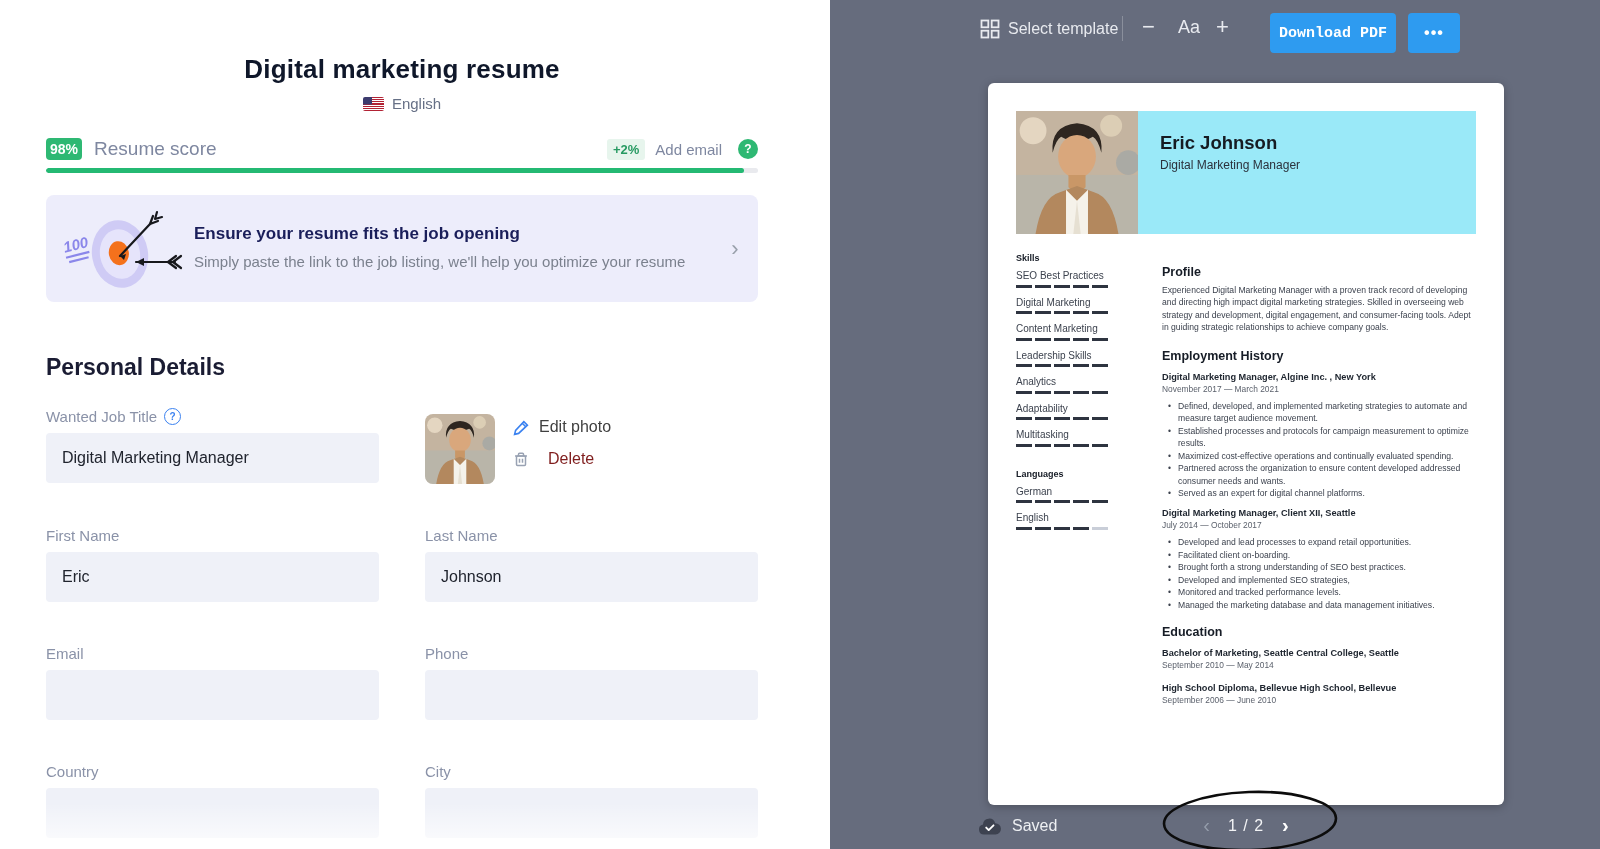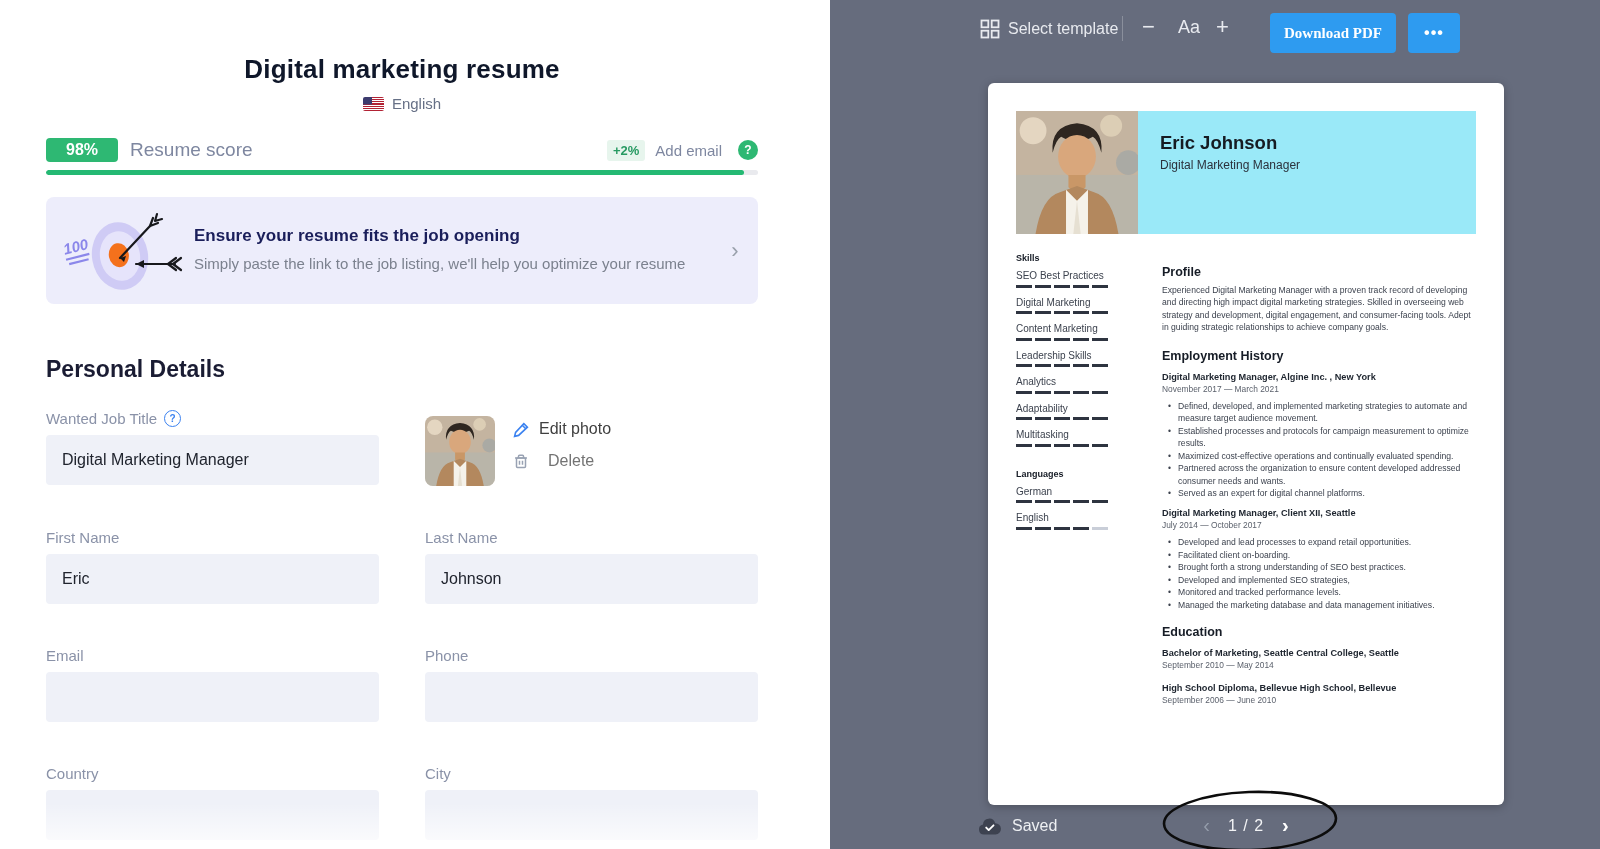--- a/index.html
+++ b/index.html
@@ -7,21 +7,21 @@
 
   
   .left-panel { position:absolute; left:0; top:0; width:830px; height:849px; background:#fff; overflow:hidden; }
   .left-content { width:712px; margin-left:46px; }
   .doc-title { margin-top:54px; text-align:center; font-size:26px; font-weight:700; color:#0f172a; letter-spacing:.2px; }
   .lang-row { margin-top:10px; display:flex; justify-content:center; align-items:center; gap:8px; font-size:15px; color:#667086; }
   .flag { width:21px; height:14px; border-radius:2px; display:inline-block;
           background: linear-gradient(#3c3b6e,#3c3b6e) top left/9px 7.5px no-repeat,
                       repeating-linear-gradient(180deg,#b22234 0 1.1px,#fff 1.1px 2.16px); }
   .score-row { margin-top:26px; display:flex; align-items:center; }
-  .score-badge { background:#2eb873; color:#fff; font-size:16px; font-weight:700; padding:3px 20px; border-radius:4px; }
+  .score-badge { background:#2eb873; color:#fff; font-size:14px; font-weight:700; padding:3px 4px; border-radius:4px; }
   .score-label { margin-left:12px; font-size:19px; color:#7e87a0; }
   .score-spacer { flex:1; }
   .boost-badge { background:#e7f5ed; color:#279a62; font-size:13px; font-weight:700; padding:3px 6px; border-radius:3px; }
   .boost-label { margin-left:10px; font-size:15px; color:#7e87a0; }
   .help-green { margin-left:16px; width:20px; height:20px; border-radius:50%; background:#2eb873; color:#fff;
                 font-size:12px; font-weight:700; display:flex; align-items:center; justify-content:center; cursor:pointer; }
   .progress { margin-top:8px; width:100%; height:5px; background:#e9eaee; border-radius:3px; overflow:hidden; }
   .progress-fill { height:100%; background:#24b973; border-radius:3px; }
 
   .banner { margin-top:22px; height:107px; background:#ededfb; border-radius:8px; display:flex; align-items:center; cursor:pointer; }
@@ -37,35 +37,35 @@
   .help-blue { width:17px; height:17px; border-radius:50%; border:1.5px solid #3b82f0; color:#3b82f0; font-size:10px; font-weight:700;
                display:inline-flex; align-items:center; justify-content:center; cursor:pointer; }
   .text-input { width:100%; height:50px; background:#eff1f8; border:none; border-radius:4px; padding:0 16px;
                 font-size:16px; color:#20242e; font-family:"Liberation Sans", sans-serif; outline:none; }
 
   .photo-cell { display:flex; align-items:flex-start; padding-top:7px; }
   .photo-thumb { width:70px; height:70px; border-radius:8px; overflow:hidden; cursor:pointer; flex-shrink:0; }
   .photo-links { margin-left:18px; padding-top:4px; }
   .photo-link { display:flex; align-items:center; gap:9px; font-size:16px; cursor:pointer; }
   .photo-link.edit { color:#404040; margin-bottom:14px; }
-  .photo-link.delete { color:#737373;gap:19px; }
+  .photo-link.delete { color:#7f1d1d;gap:19px; }
 
   .left-fade { position:absolute; left:0; bottom:0; width:830px; height:46px;
                background:linear-gradient(180deg, rgba(255,255,255,0) 0%, rgba(255,255,255,.85) 100%); pointer-events:none; }
 
   
   .right-panel { position:absolute; left:830px; top:0; width:770px; height:849px; background:#666c7d; }
   .toolbar { position:absolute; left:0; top:0; width:100%; height:56px; }
   .tpl-btn { position:absolute; left:150px; top:19px; display:flex; align-items:center; gap:8px; color:#e8eaef; font-size:16px; cursor:pointer; }
   .tb-divider { position:absolute; left:292px; top:16px; width:1px; height:25px; background:#8a8f9c; }
   .tb-minus { position:absolute; left:312px; top:14px; font-size:22px; color:#e8eaef; cursor:pointer; }
   .tb-aa { position:absolute; left:348px; top:17px; font-size:18px; color:#e8eaef; cursor:pointer; }
   .tb-plus { position:absolute; left:386px; top:14px; font-size:22px; color:#e8eaef; cursor:pointer; }
   .dl-btn { position:absolute; left:440px; top:13px; width:126px; height:40px; background:#2e9bf0; border:none; border-radius:4px;
-            color:#fff; font-size:15px; font-weight:700; cursor:pointer; font-family:Liberation Serif, serif; }
+            color:#fff; font-size:15px; font-weight:700; cursor:pointer; font-family:Liberation Mono, monospace; }
   .more-btn { position:absolute; left:578px; top:13px; width:52px; height:40px; background:#2e9bf0; border:none; border-radius:4px;
               color:#fff; font-size:16px; font-weight:700; letter-spacing:1px; cursor:pointer; }
 
   
   .resume-page { position:absolute; left:158px; top:83px; width:516px; height:722px; background:#fff; border-radius:6px;
                  box-shadow:0 2px 10px rgba(0,0,0,.25); padding:28px; }
   .rz-header { display:flex; height:123px; }
   .rz-photo { width:122px; height:123px; flex-shrink:0; overflow:hidden; }
   .rz-titleband { flex:1; background:#9ae9f8; padding:21px 0 0 22px; }
   .rz-name { font-size:18.5px; font-weight:700; color:#161b22; }

